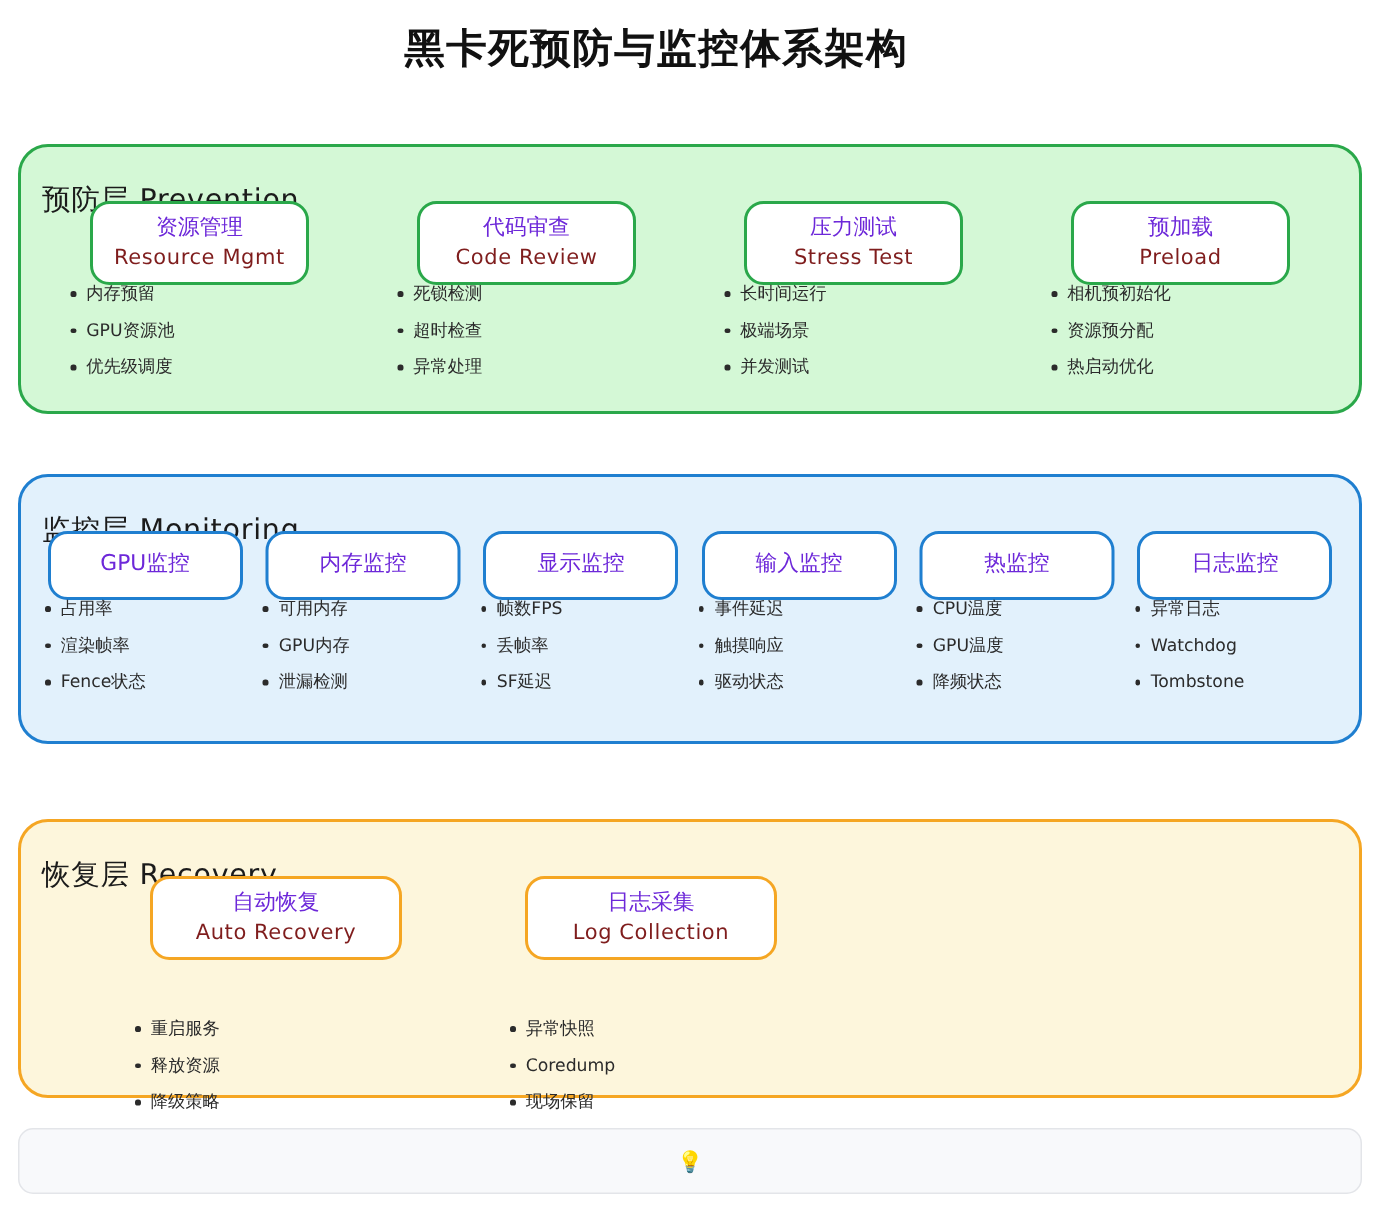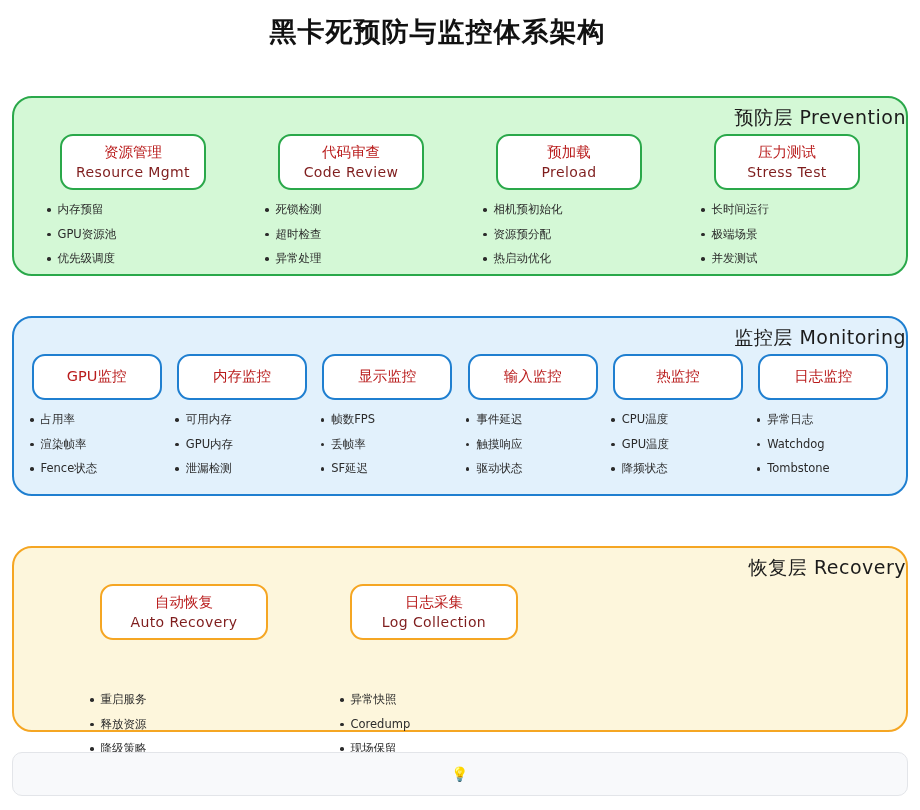--- a/index.html
+++ b/index.html
@@ -41,24 +41,23 @@
     width: 896px;
     box-sizing: border-box;
     border-radius: 20px;
     border-style: solid;
     border-width: 2.5px;
   }
   .layer-title {
     font-size: 19px;
     font-weight: 500;
     color: #1b1b1b;
-    padding: 8px 0 0 14px;
+    padding: 24px 0 0 14px;
     letter-spacing: 0.5px;
     line-height: 1.25;
-    text-align: right;
   }
 
   #layer-prevention {
     top: 96px;
     height: 180px;
     background: #d4f8d6;
     border-color: #2aa84a;
   }
   #layer-monitoring {
     top: 316px;
@@ -111,33 +110,32 @@
     display: flex;
     flex-direction: column;
     justify-content: center;
   }
   #layer-prevention .node { border-color: #2aa84a; width: 146px; }
   #layer-monitoring .node { border-color: #1f7fd0; width: 130px; }
   #layer-recovery   .node { border-color: #f5a623; width: 168px; }
 
   .node-cn {
     font-size: 14.5px;
-    color: #b91c1c;
+    color: #6d28d9;
     white-space: nowrap;
   }
   .node-en {
     font-size: 14px;
     color: #7f1d1d;
     white-space: nowrap;
     letter-spacing: 0.4px;
   }
 
   
   .bullets {
-    margin-top: 14px;
     width: 100%;
     padding-left: 14px;
     box-sizing: border-box;
     text-align: right;
   }
   #layer-monitoring .bullets { padding-left: 6px; }
   #layer-recovery   .bullets { padding-left: 6px; }
 
   .bullet {
     font-size: 11.5px;
@@ -223,55 +221,55 @@
               <span>超时检查</span>
             </div>
             <div class="bullet">
               <span class="dot"></span>
               <span>异常处理</span>
             </div>
           </div>
         </div>
         <div class="col">
           <div class="node">
+            <div class="node-cn">压力测试</div>
+            <div class="node-en">Stress Test</div>
+          </div>
+          <div class="bullets">
+            <div class="bullet">
+              <span class="dot"></span>
+              <span>长时间运行</span>
+            </div>
+            <div class="bullet">
+              <span class="dot"></span>
+              <span>极端场景</span>
+            </div>
+            <div class="bullet">
+              <span class="dot"></span>
+              <span>并发测试</span>
+            </div>
+          </div>
+        </div>
+        <div class="col">
+          <div class="node">
             <div class="node-cn">预加载</div>
             <div class="node-en">Preload</div>
           </div>
           <div class="bullets">
             <div class="bullet">
               <span class="dot"></span>
               <span>相机预初始化</span>
             </div>
             <div class="bullet">
               <span class="dot"></span>
               <span>资源预分配</span>
             </div>
             <div class="bullet">
               <span class="dot"></span>
               <span>热启动优化</span>
-            </div>
-          </div>
-        </div>
-        <div class="col">
-          <div class="node">
-            <div class="node-cn">压力测试</div>
-            <div class="node-en">Stress Test</div>
-          </div>
-          <div class="bullets">
-            <div class="bullet">
-              <span class="dot"></span>
-              <span>长时间运行</span>
-            </div>
-            <div class="bullet">
-              <span class="dot"></span>
-              <span>极端场景</span>
-            </div>
-            <div class="bullet">
-              <span class="dot"></span>
-              <span>并发测试</span>
             </div>
           </div>
         </div>
       </div>
   </div>
 
   <div class="layer" id="layer-monitoring">
     <div class="layer-title">监控层 Monitoring</div>
     <div class="cols spread">
         <div class="col">

